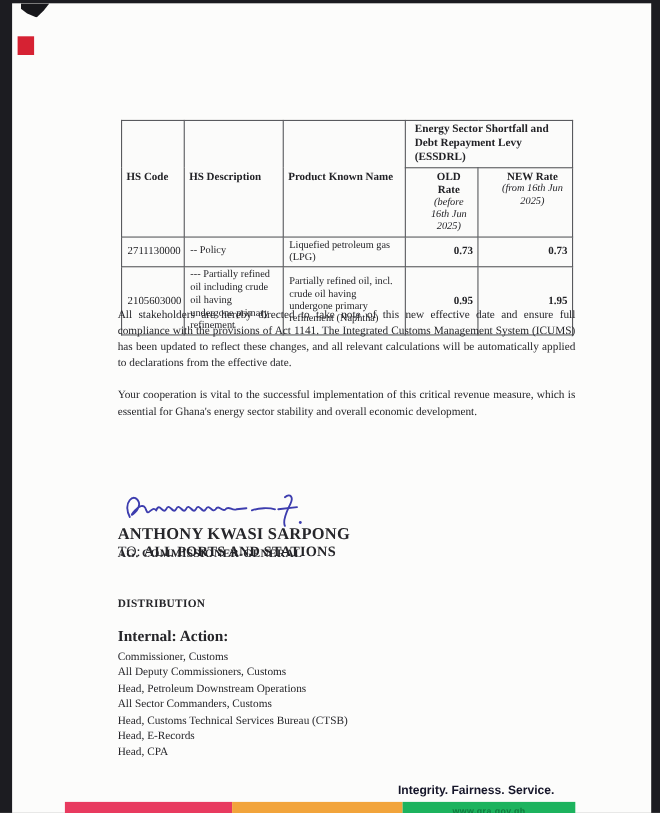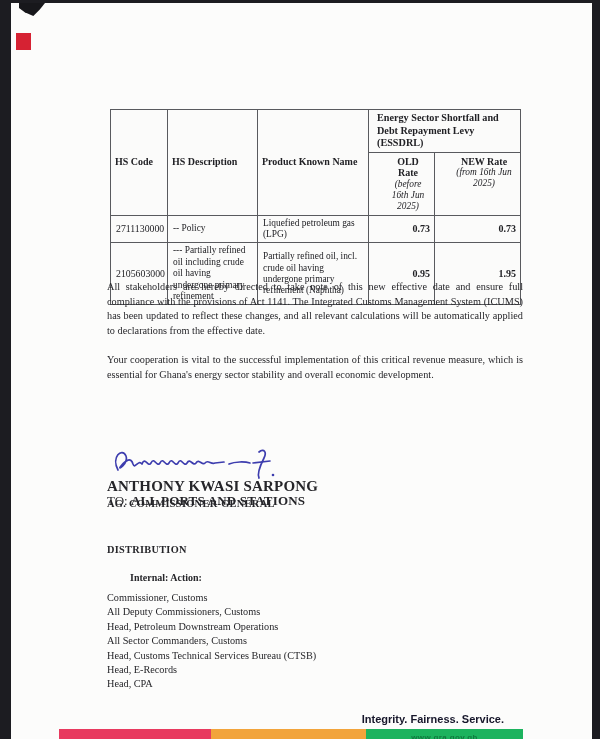--- a/index.html
+++ b/index.html
@@ -59,21 +59,21 @@
   .p3 { top: 392px; text-align: left; }
 
   .sig-block { position: absolute; left: 96px; top: 441px; }
   .sig-svg { display: block; }
   .sig-name  { font-weight: bold; font-size: 15px; letter-spacing: .2px; margin-top: -6px; }
   .sig-title { font-weight: bold; font-size: 10.4px; letter-spacing: .3px; margin-top: 3px; }
 
   .to-line { position: absolute; left: 96px; top: 490px; font-size: 13px; }
   .to-line .to-value { font-weight: bold; letter-spacing: .2px; }
   .dist-heading { position: absolute; left: 96px; top: 541px; font-weight: bold; font-size: 10.3px; letter-spacing: .3px; }
-  .dist-sub     { position: absolute; left: 96px; top: 569px; font-weight: bold; font-size: 10px; margin-left: 23px; }
+  .dist-sub     { position: absolute; left: 96px; top: 569px; font-weight: bold; font-size: 14px; }
   .dist-list    { position: absolute; left: 96px; top: 588px; font-size: 10.25px; line-height: 14.4px; list-style: none; }
 
   
   .tagline {
     position: absolute; right: 88px; top: 710px;
     font-family: "Liberation Sans", sans-serif;
     font-weight: bold; font-size: 11px; color: #16162a; letter-spacing: 0;
   }
   .footer-bar {
     position: absolute; left: 48px; top: 726px; width: 464px; height: 13px;

